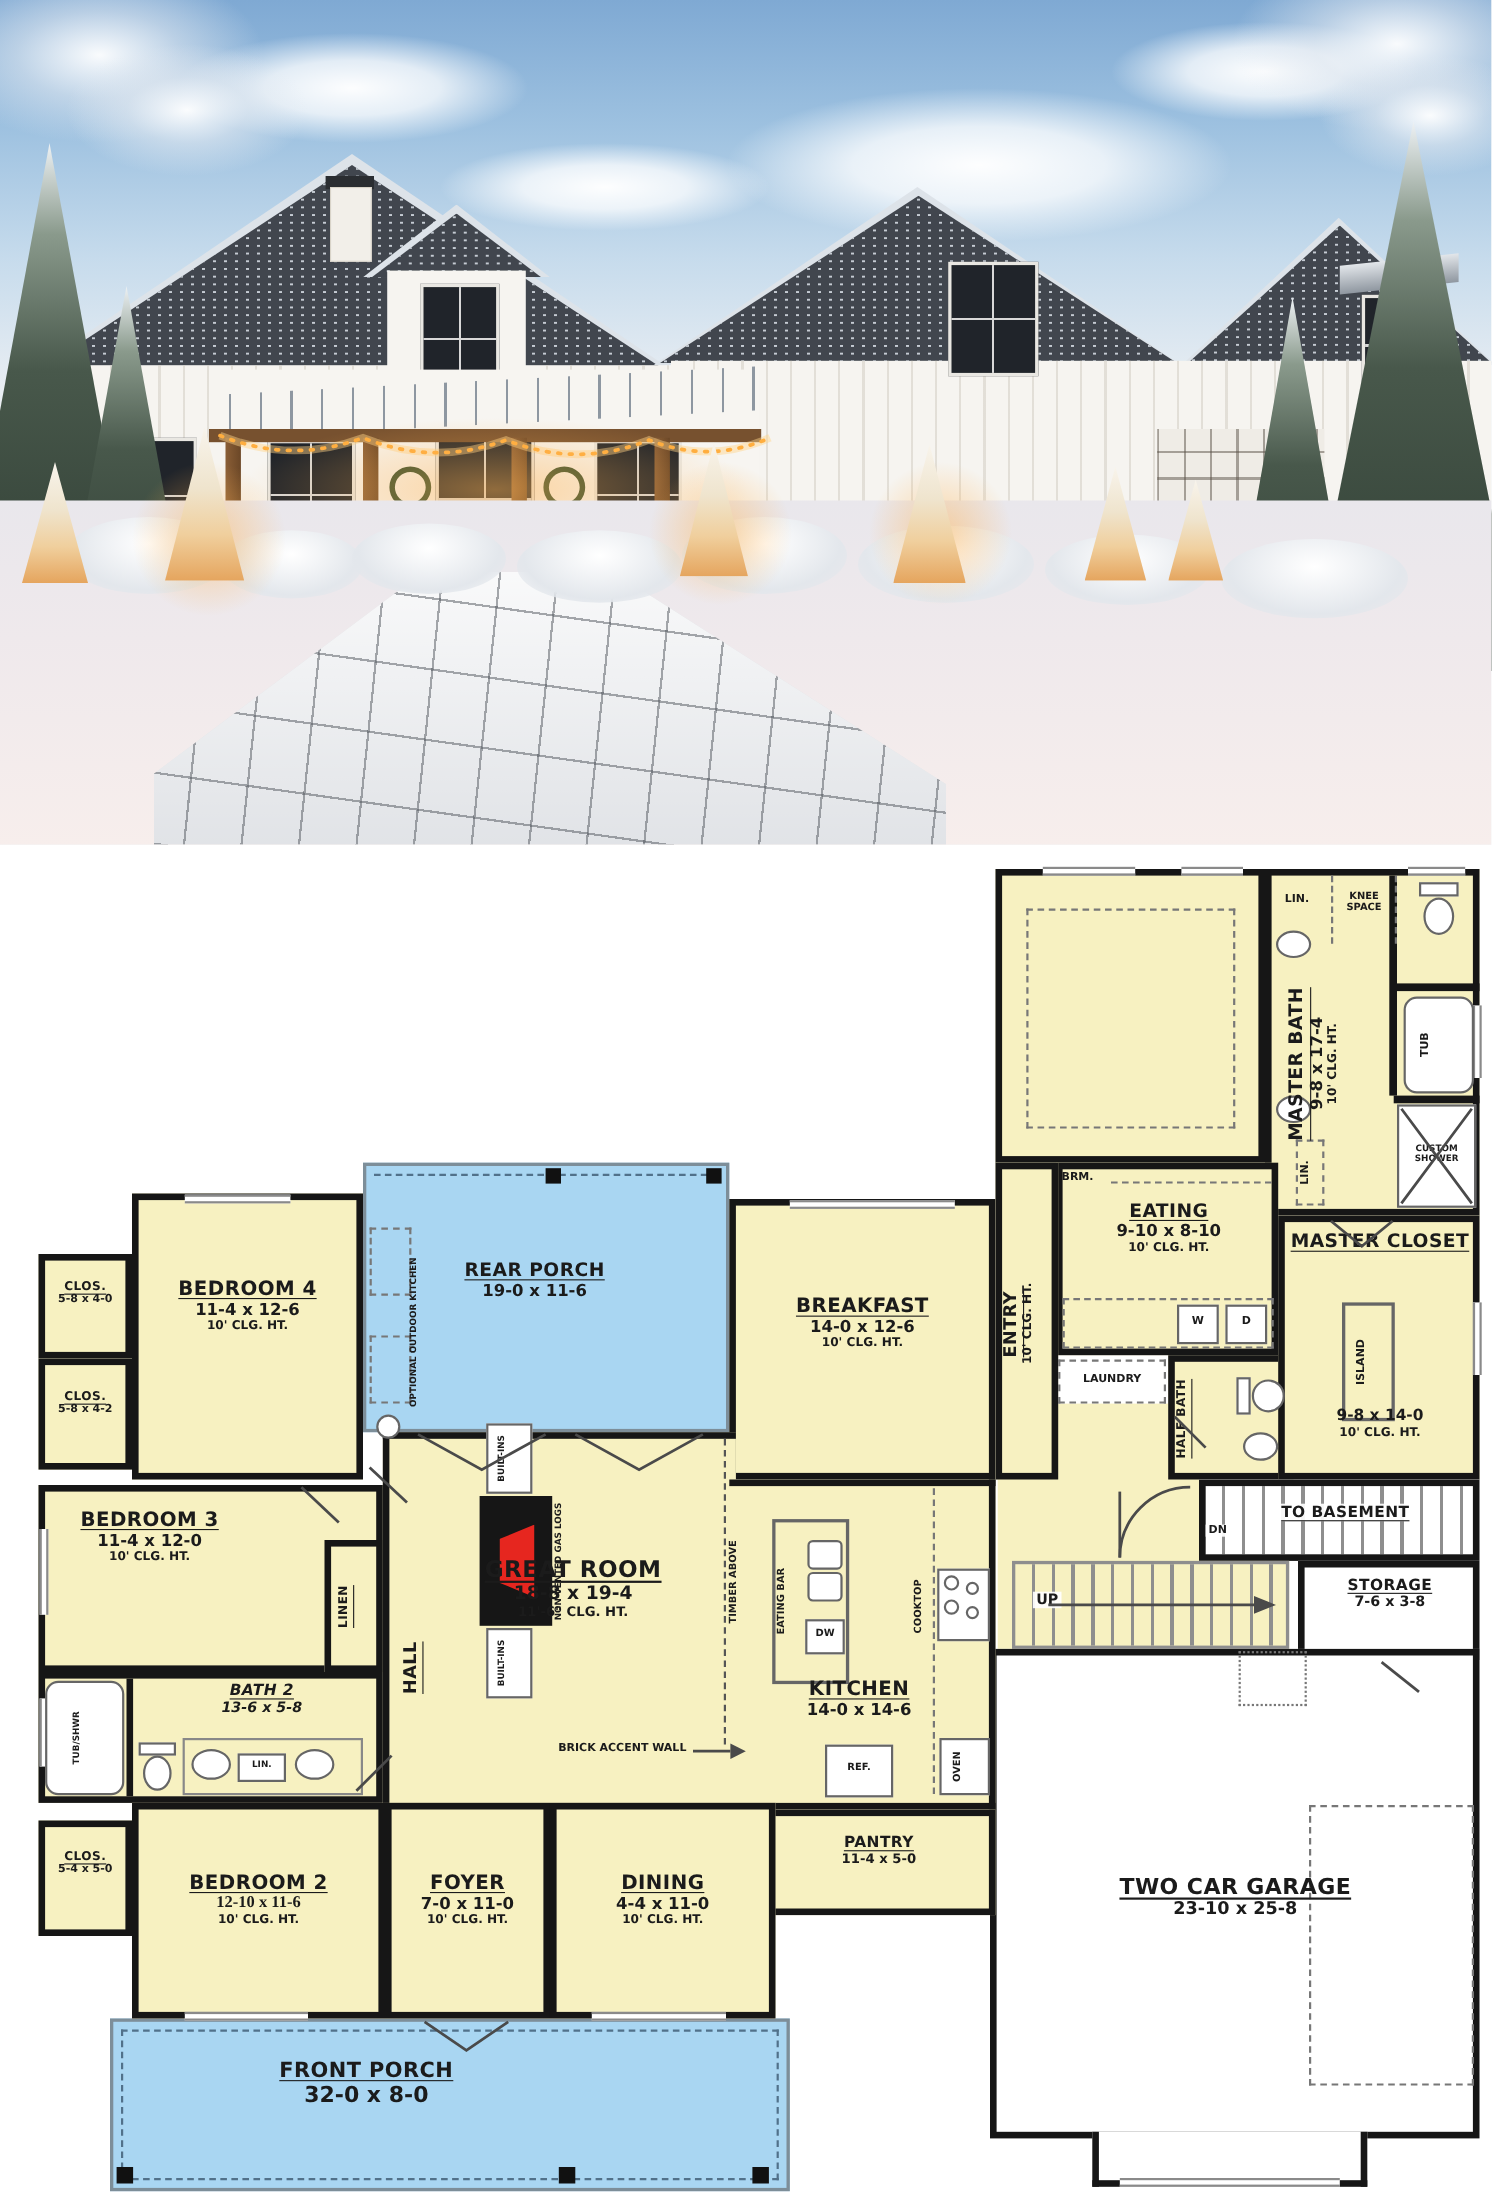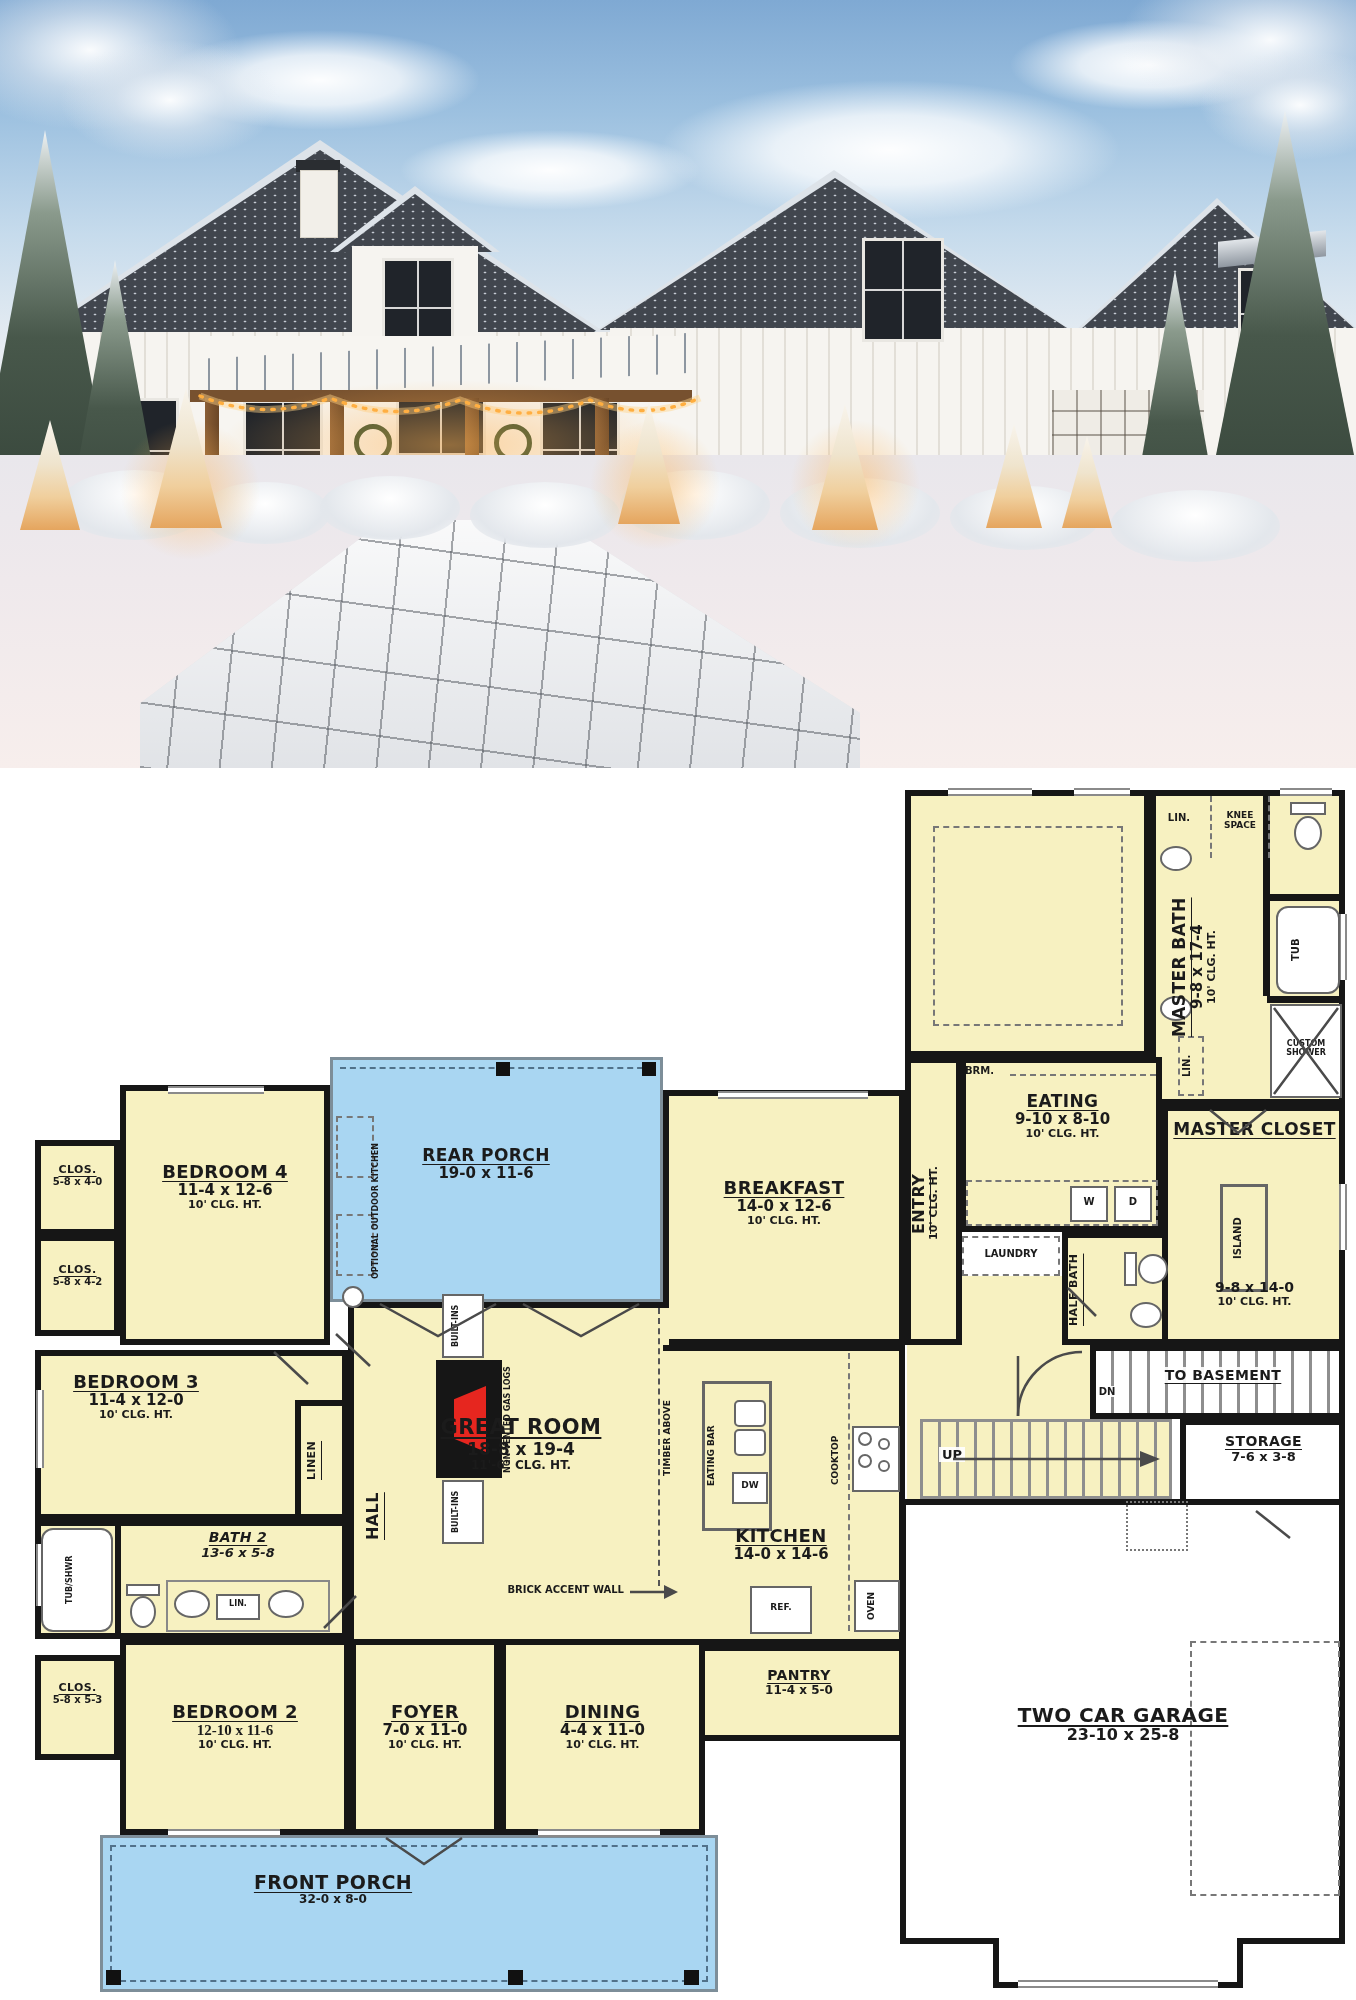--- a/index.html
+++ b/index.html
@@ -376,40 +376,40 @@
   <div class="lbl" style="left:706px;top:882px;width:150px;font-size:14px;">
     <span class="rname">PANTRY</span>
     <span class="dims" style="font-size:12px;">11-4 x 5-0</span>
   </div>
   <div class="lbl" style="left:140px;top:744px;width:160px;font-size:14px;font-style:italic;">
     <span class="rname">BATH 2</span>
     <span class="dims" style="font-size:13px;">13-6 x 5-8</span>
   </div>
   <div class="lbl" style="left:22px;top:896px;width:75px;font-size:11px;">
     <span class="rname">CLOS.</span>
-    <span class="dims" style="font-size:10px;">5-8 x 5-3</span>
+    <span class="dims" style="font-size:10px;">5-4 x 5-0</span>
   </div>
   <div class="lbl" style="left:117px;top:916px;width:200px;font-size:18px;">
     <span class="rname">BEDROOM 2</span>
     <span class="dims" style="font-size:15px;font-family:Liberation Serif, serif;">12-10 x 11-6</span>
     <span class="clg" style="font-size:11px;">10' CLG. HT.</span>
   </div>
   <div class="lbl" style="left:347px;top:916px;width:120px;font-size:18px;">
     <span class="rname">FOYER</span>
     <span class="dims" style="font-size:15px;">7-0 x 11-0</span>
     <span class="clg" style="font-size:11px;">10' CLG. HT.</span>
   </div>
   <div class="lbl" style="left:497px;top:916px;width:175px;font-size:18px;">
     <span class="rname">DINING</span>
     <span class="dims" style="font-size:15px;">4-4 x 11-0</span>
     <span class="clg" style="font-size:11px;">10' CLG. HT.</span>
   </div>
   <div class="lbl" style="left:200px;top:1086px;width:230px;font-size:19px;">
     <span class="rname">FRONT PORCH</span>
-    <span class="dims" style="font-size:12px;text-align:center;">32-0 x 8-0</span>
+    <span class="dims" style="font-size:20px;text-align:center;">32-0 x 8-0</span>
   </div>
 
   <svg width="1332" height="1214" viewBox="0 0 1332 1214" style="position:absolute;left:0;top:0;pointer-events:none;">
     <g fill="none" stroke="#4a4a4a" stroke-width="2.5">
       <path d="M362,518 L420,550 L478,518"></path>
       <path d="M505,518 L563,550 L621,518"></path>
       <path d="M1192,324 L1220,347 L1248,324"></path>
       <path d="M368,1052 L406,1078 L444,1052"></path>
       <path d="M1000,630 A64,64 0 0 1 1064,566"></path>
       <path d="M1000,630 L1000,570"></path>

